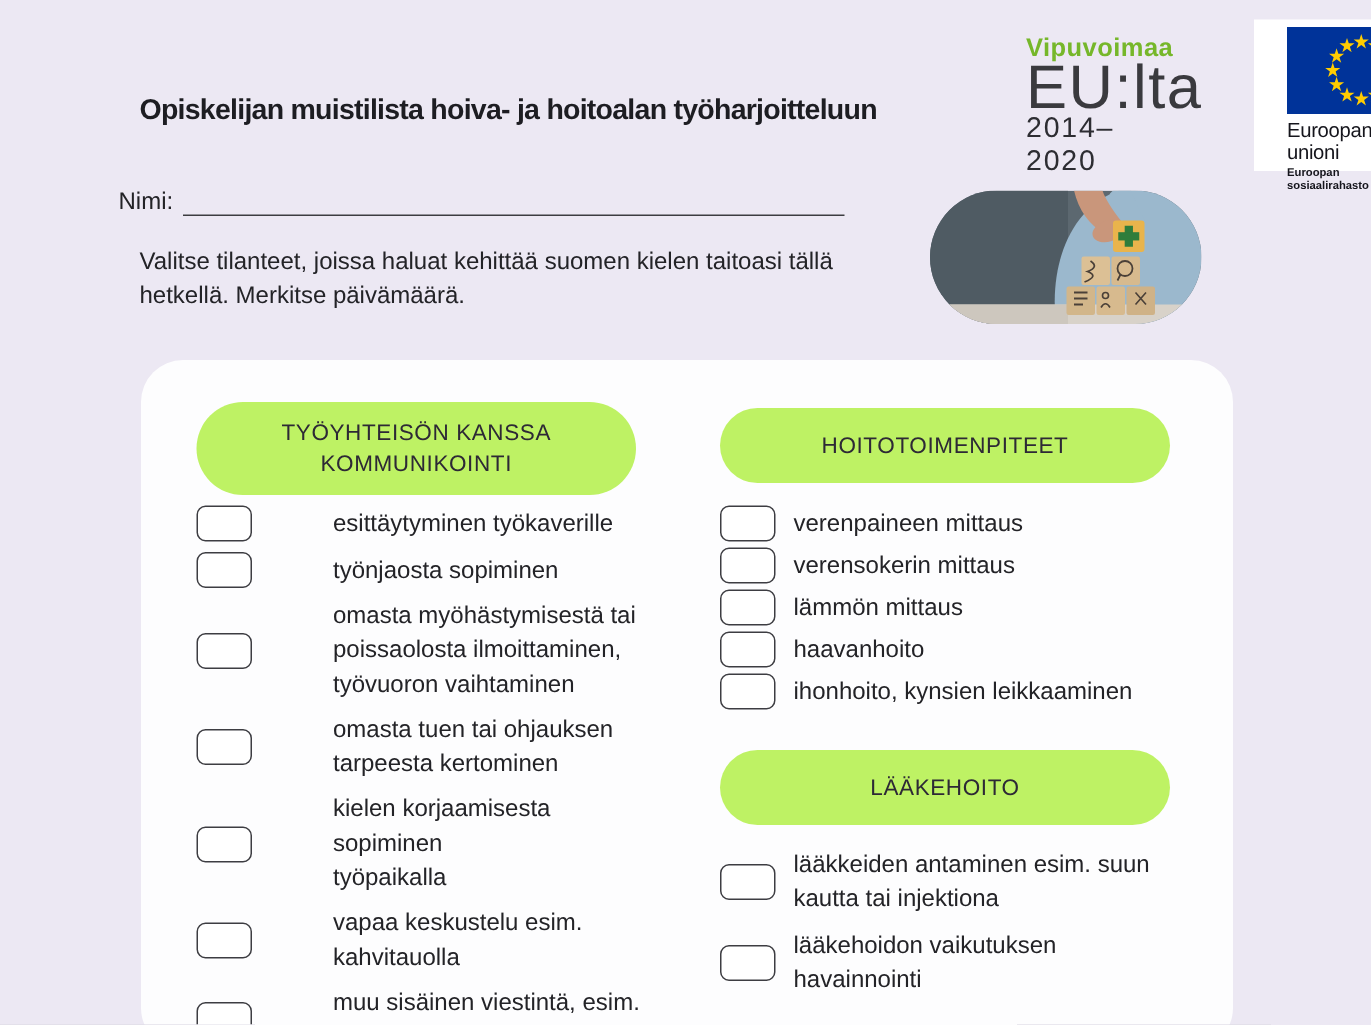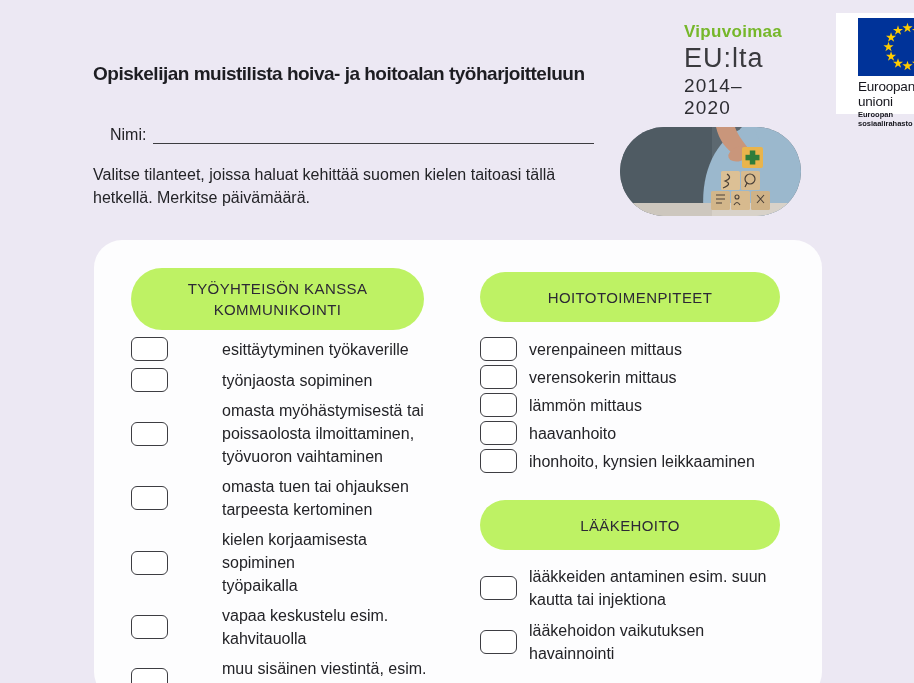--- a/index.html
+++ b/index.html
@@ -15,34 +15,34 @@
 
   
   .title {
     position: absolute; left: 93px; top: 63px;
     font-size: 19px; font-weight: 700; letter-spacing: -0.5px;
     color: #1d1d22; white-space: nowrap;
   }
 
   .brand { position: absolute; left: 684px; top: 22px; width: 105px; }
   .brand-green { font-size: 17px; font-weight: 700; letter-spacing: 0.3px; color: #76B72A; }
-  .brand-eulta { font-size: 27px; font-weight: 400; letter-spacing: 1px; color: #3a3a3e; line-height: 33px; }
+  .brand-eulta { font-size: 41px; font-weight: 400; letter-spacing: 1px; color: #3a3a3e; line-height: 33px; }
   .brand-years { font-size: 19px; font-weight: 500; letter-spacing: 1.2px; color: #2d2d32; }
 
   .eu-box {
     position: absolute; left: 836px; top: 13px; width: 92px; height: 101px;
     background: #ffffff; padding: 5px 5px 0 22px;
   }
   .eu-flag { display: block; width: 99px; height: 58px; }
   .eu-line1 { font-size: 13.5px; color: #15151c; margin-top: 3px; letter-spacing: -0.2px; }
   .eu-line2 { font-size: 7.5px; font-weight: 700; color: #15151c; margin-top: 1px; }
 
   
   .nimi-row {
-    position: absolute; left: 110px; top: 126px; width: 484px;
+    position: absolute; left: 79px; top: 126px; width: 484px;
     display: flex; align-items: flex-end;
     font-size: 16px; color: #232327;
   }
   .nimi-line { flex: 1; margin-left: 7px; border-bottom: 1.5px solid #3c3c40; height: 18px; }
 
   .intro {
     position: absolute; left: 93px; top: 163px; width: 527px;
     font-size: 16px; line-height: 23px; color: #232327;
     white-space: pre-line;
   }

